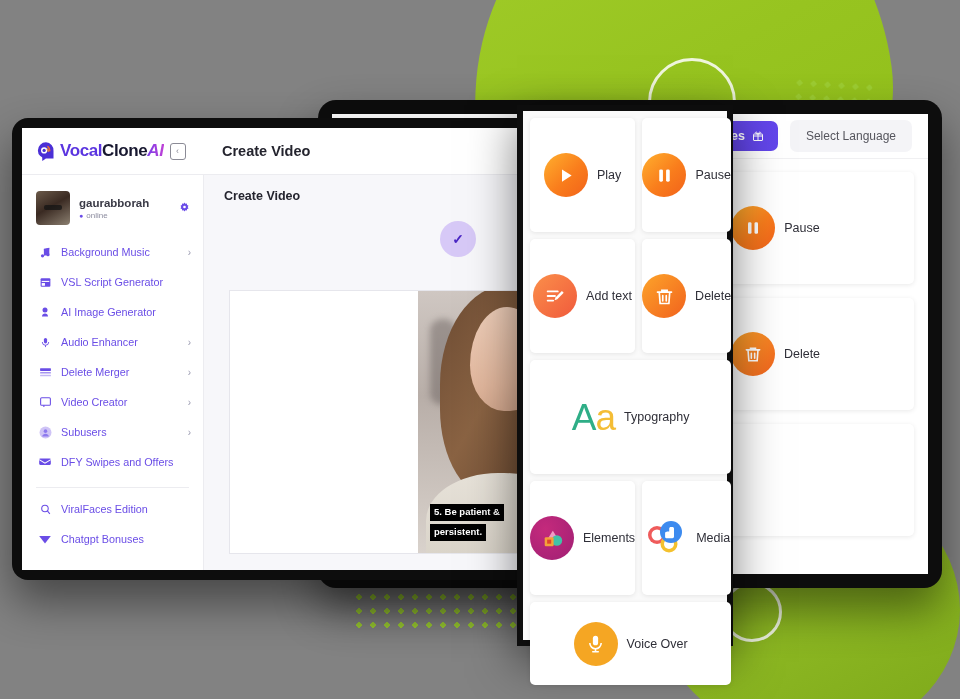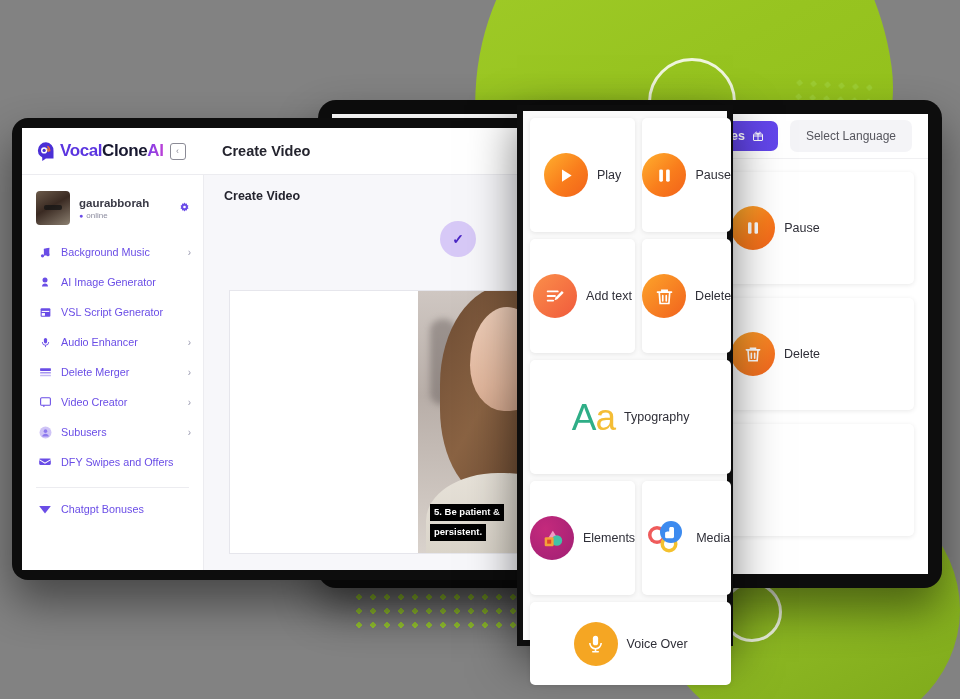--- a/index.html
+++ b/index.html
@@ -101,21 +101,21 @@
   
   .front-app { position: absolute; inset: 0; display: flex; flex-direction: column; background: #fff; }
   .front-header {
     height: 46px; display: flex; align-items: center;
     border-bottom: 1px solid #ececf0; flex: 0 0 auto;
   }
   .logo-wrap { width: 182px; display: flex; align-items: center; gap: 4px; padding-left: 14px; box-sizing: border-box; }
   .logo-text { font-size: 17px; font-weight: 800; letter-spacing: -.4px; }
   .lg-vocal { color: #5b35e0; }
   .lg-clone { color: #181830; }
-  .lg-ai { background: linear-gradient(90deg,#7a3ce8,#c041d6); -webkit-background-clip: text; background-clip: text; color: transparent; }
+  .lg-ai { background: linear-gradient(90deg,#7a3ce8,#c041d6); -webkit-background-clip: text; background-clip: text; color: transparent; font-style: italic; }
   .collapse-btn {
     width: 14px; height: 15px; border: 1.6px solid #8b8b96; border-radius: 3px;
     display: flex; align-items: center; justify-content: center;
     font-size: 9px; color: #8b8b96; margin-left: 2px;
   }
   .front-title { font-size: 14.5px; font-weight: 600; color: #24242e; padding-left: 18px; }
 
   .front-body { flex: 1; display: flex; min-height: 0; }
   .sidebar {
     width: 182px; flex: 0 0 182px; background: #fff;
@@ -362,43 +362,43 @@
                     <circle cx="16.5" cy="16" r="3"></circle>
                     <path d="M9 5l10-2v3L9 8z"></path>
                   </svg>
               </span>
               <span class="nav-label">Background Music</span>
               <span class="nav-chev">›</span>
             </div>
 
             <div class="nav-item">
               <span class="nav-ico">
-                <svg width="12" height="12" viewBox="0 0 24 24" fill="#6a4de6">
-                    <circle cx="12" cy="8" r="5"></circle>
-                    <path d="M6 21c0-3.5 2.7-6 6-6s6 2.5 6 6z"></path>
-                  </svg>
-              </span>
-              <span class="nav-label">AI Image Generator</span>
-              <span class="nav-chev"></span>
-            </div>
-
-            <div class="nav-item">
-              <span class="nav-ico">
                 <svg width="13" height="13" viewBox="0 0 24 24" fill="#6a4de6">
                     <rect x="3" y="4" width="18" height="16" rx="2"></rect>
                     <rect x="5" y="9" width="14" height="2" fill="#fff"></rect>
                     <rect x="5" y="13" width="6" height="5" fill="#fff"></rect>
                   </svg>
               </span>
               <span class="nav-label">VSL Script Generator</span>
               <span class="nav-chev"></span>
             </div>
 
             <div class="nav-item">
               <span class="nav-ico">
+                <svg width="12" height="12" viewBox="0 0 24 24" fill="#6a4de6">
+                    <circle cx="12" cy="8" r="5"></circle>
+                    <path d="M6 21c0-3.5 2.7-6 6-6s6 2.5 6 6z"></path>
+                  </svg>
+              </span>
+              <span class="nav-label">AI Image Generator</span>
+              <span class="nav-chev"></span>
+            </div>
+
+            <div class="nav-item">
+              <span class="nav-ico">
                 <svg width="11" height="13" viewBox="0 0 24 24" fill="#6a4de6">
                     <rect x="8.5" y="2" width="7" height="12" rx="3.5"></rect>
                     <path d="M5 11a7 7 0 0 0 14 0" stroke="#6a4de6" stroke-width="2" fill="none"></path>
                     <rect x="11" y="18" width="2" height="4"></rect>
                   </svg>
               </span>
               <span class="nav-label">Audio Enhancer</span>
               <span class="nav-chev">›</span>
             </div>
 
@@ -443,20 +443,29 @@
                     <rect x="2" y="4" width="20" height="11" rx="2"></rect>
                     <path d="M2 6l10 6 10-6" stroke="#fff" stroke-width="1.8" fill="none"></path>
                   </svg>
               </span>
               <span class="nav-label">DFY Swipes and Offers</span>
               <span class="nav-chev"></span>
             </div>
 
             <div class="nav-sep"></div>
 
+            <div class="nav-item">
+              <span class="nav-ico">
+                <svg width="13" height="13" viewBox="0 0 24 24" fill="none" stroke="#6a4de6" stroke-width="2">
+                    <circle cx="11" cy="10" r="6"></circle>
+                    <path d="M15.5 14.5L20 20"></path>
+                  </svg>
+              </span>
+              <span class="nav-label">ViralFaces Edition</span>
+            </div>
 
             <div class="nav-item">
               <span class="nav-ico">
                 <svg width="14" height="11" viewBox="0 0 24 18" fill="#6a4de6">
                     <path d="M2 3h20l-10 13z"></path>
                   </svg>
               </span>
               <span class="nav-label">Chatgpt Bonuses</span>
             </div>
           </div>

